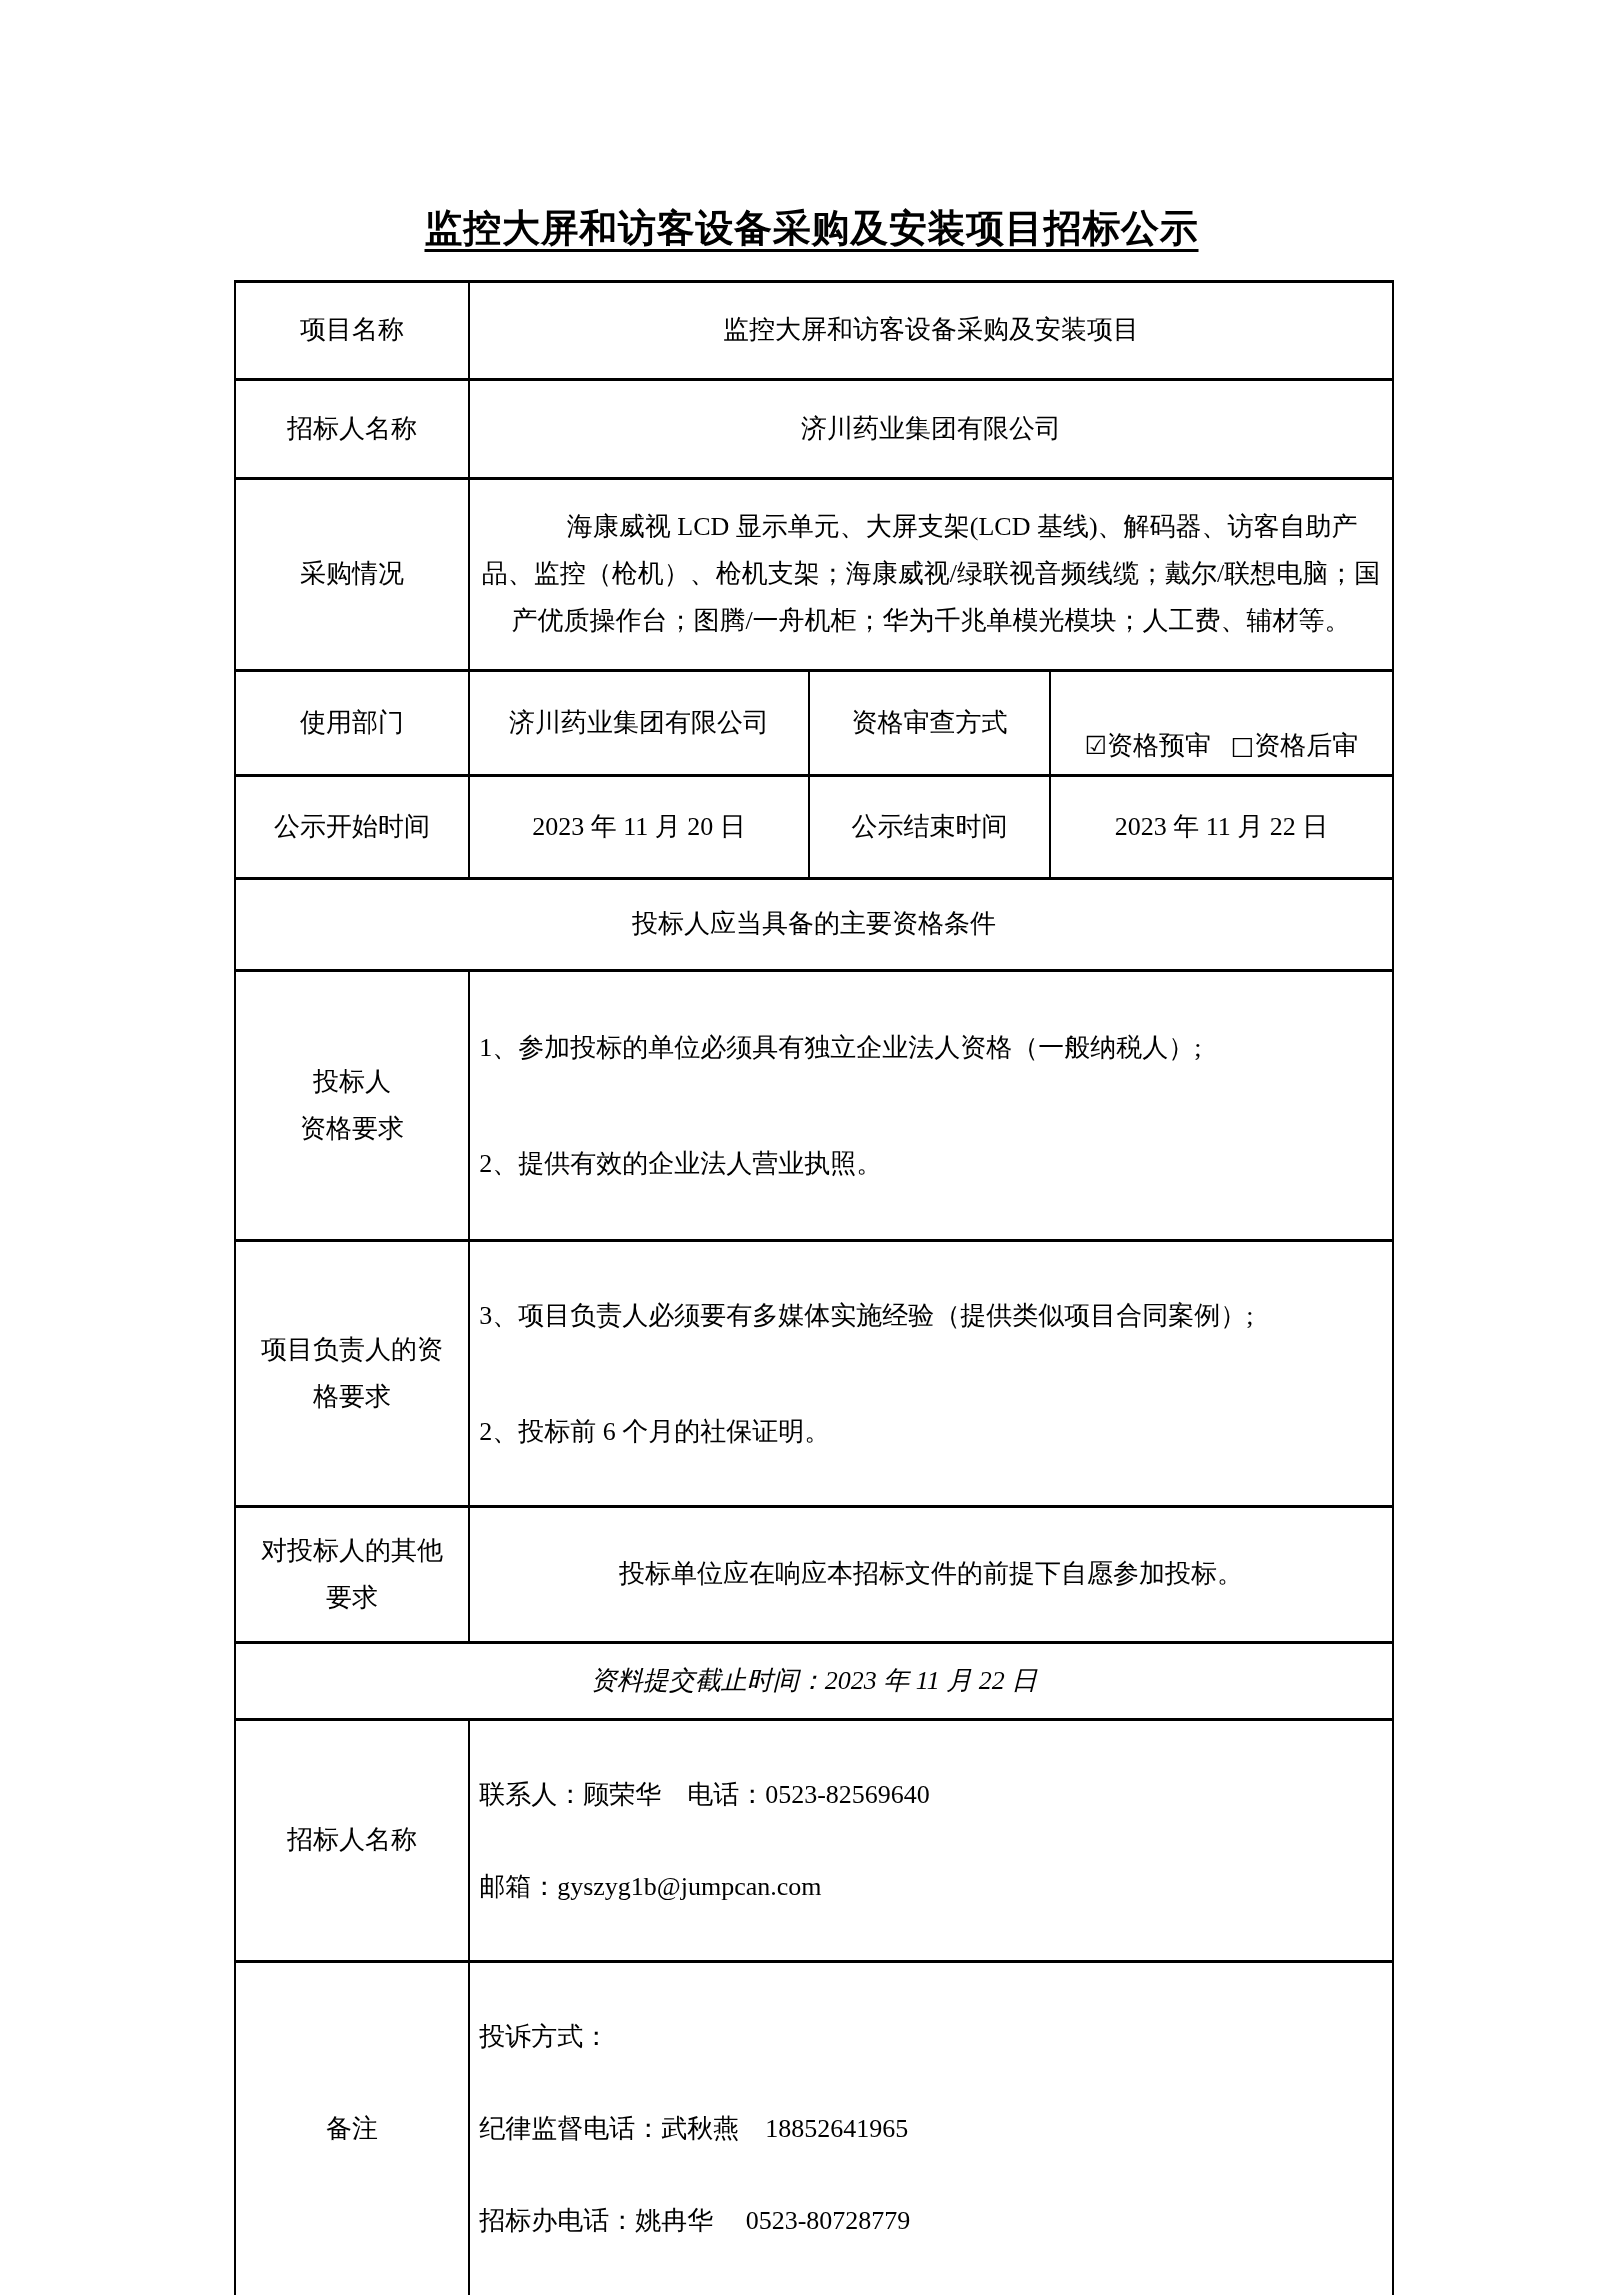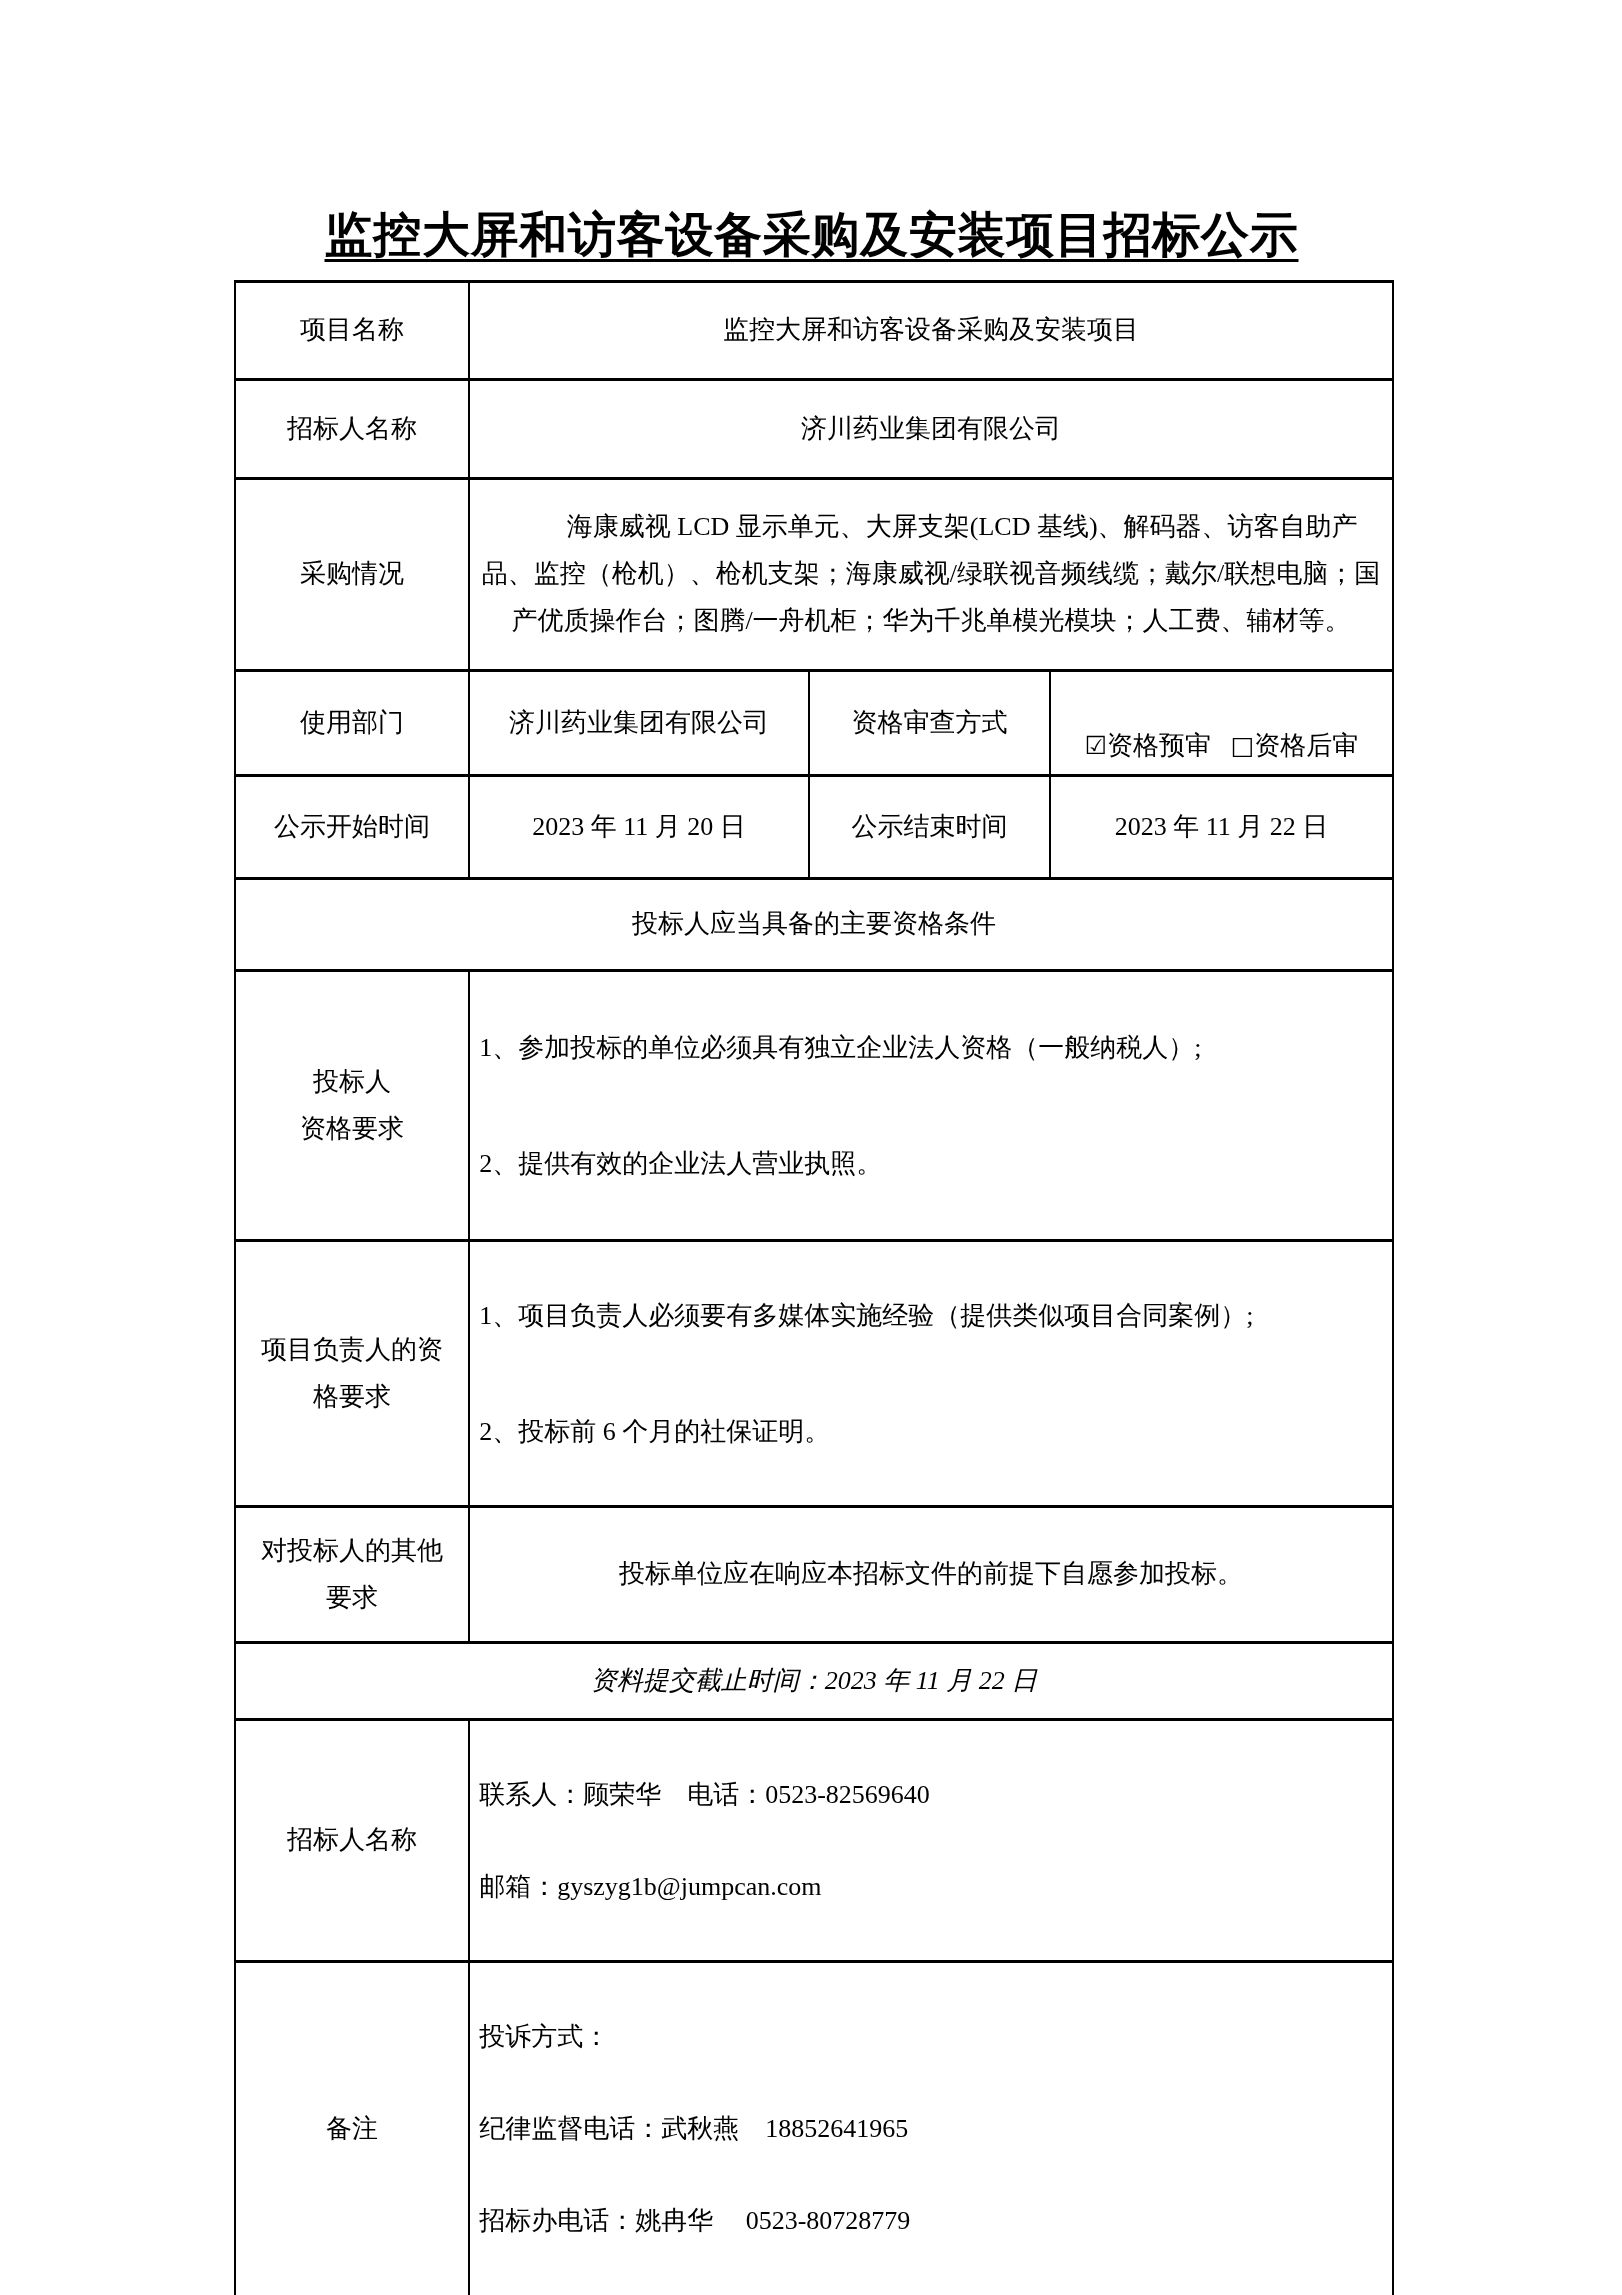--- a/index.html
+++ b/index.html
@@ -17,21 +17,21 @@
     background: #ffffff;
     overflow: hidden;
   }
   .doc-title {
     position: absolute;
     top: 203px;
     left: 0;
     width: 100%;
     margin: 0;
     text-align: center;
-    font-size: 48px;
+    font-size: 38px;
     font-weight: bold;
     letter-spacing: 0.7px;
     text-decoration: underline;
     text-decoration-thickness: 2.6px;
     text-underline-offset: 7.9px;
   }
   table.bid-table {
     position: absolute;
     left: 234px;
     top: 280px;
@@ -138,21 +138,21 @@
       <td colspan="3" class="cell-left item-list">
         <div class="item">1、参加投标的单位必须具有独立企业法人资格（一般纳税人）;</div>
         <div class="item">2、提供有效的企业法人营业执照。</div>
       </td>
     </tr>
 
     <tr style="height:266px">
       <td>项目负责人的资
 格要求</td>
       <td colspan="3" class="cell-left item-list">
-        <div class="item">1、项目负责人必须要有多媒体实施经验（提供类似项目合同案例）;</div>
+        <div class="item">3、项目负责人必须要有多媒体实施经验（提供类似项目合同案例）;</div>
         <div class="item">2、投标前 6 个月的社保证明。</div>
       </td>
     </tr>
 
     <tr style="height:136px">
       <td>对投标人的其他
 要求</td>
       <td colspan="3" class="cell-left">投标单位应在响应本招标文件的前提下自愿参加投标。</td>
     </tr>
 

